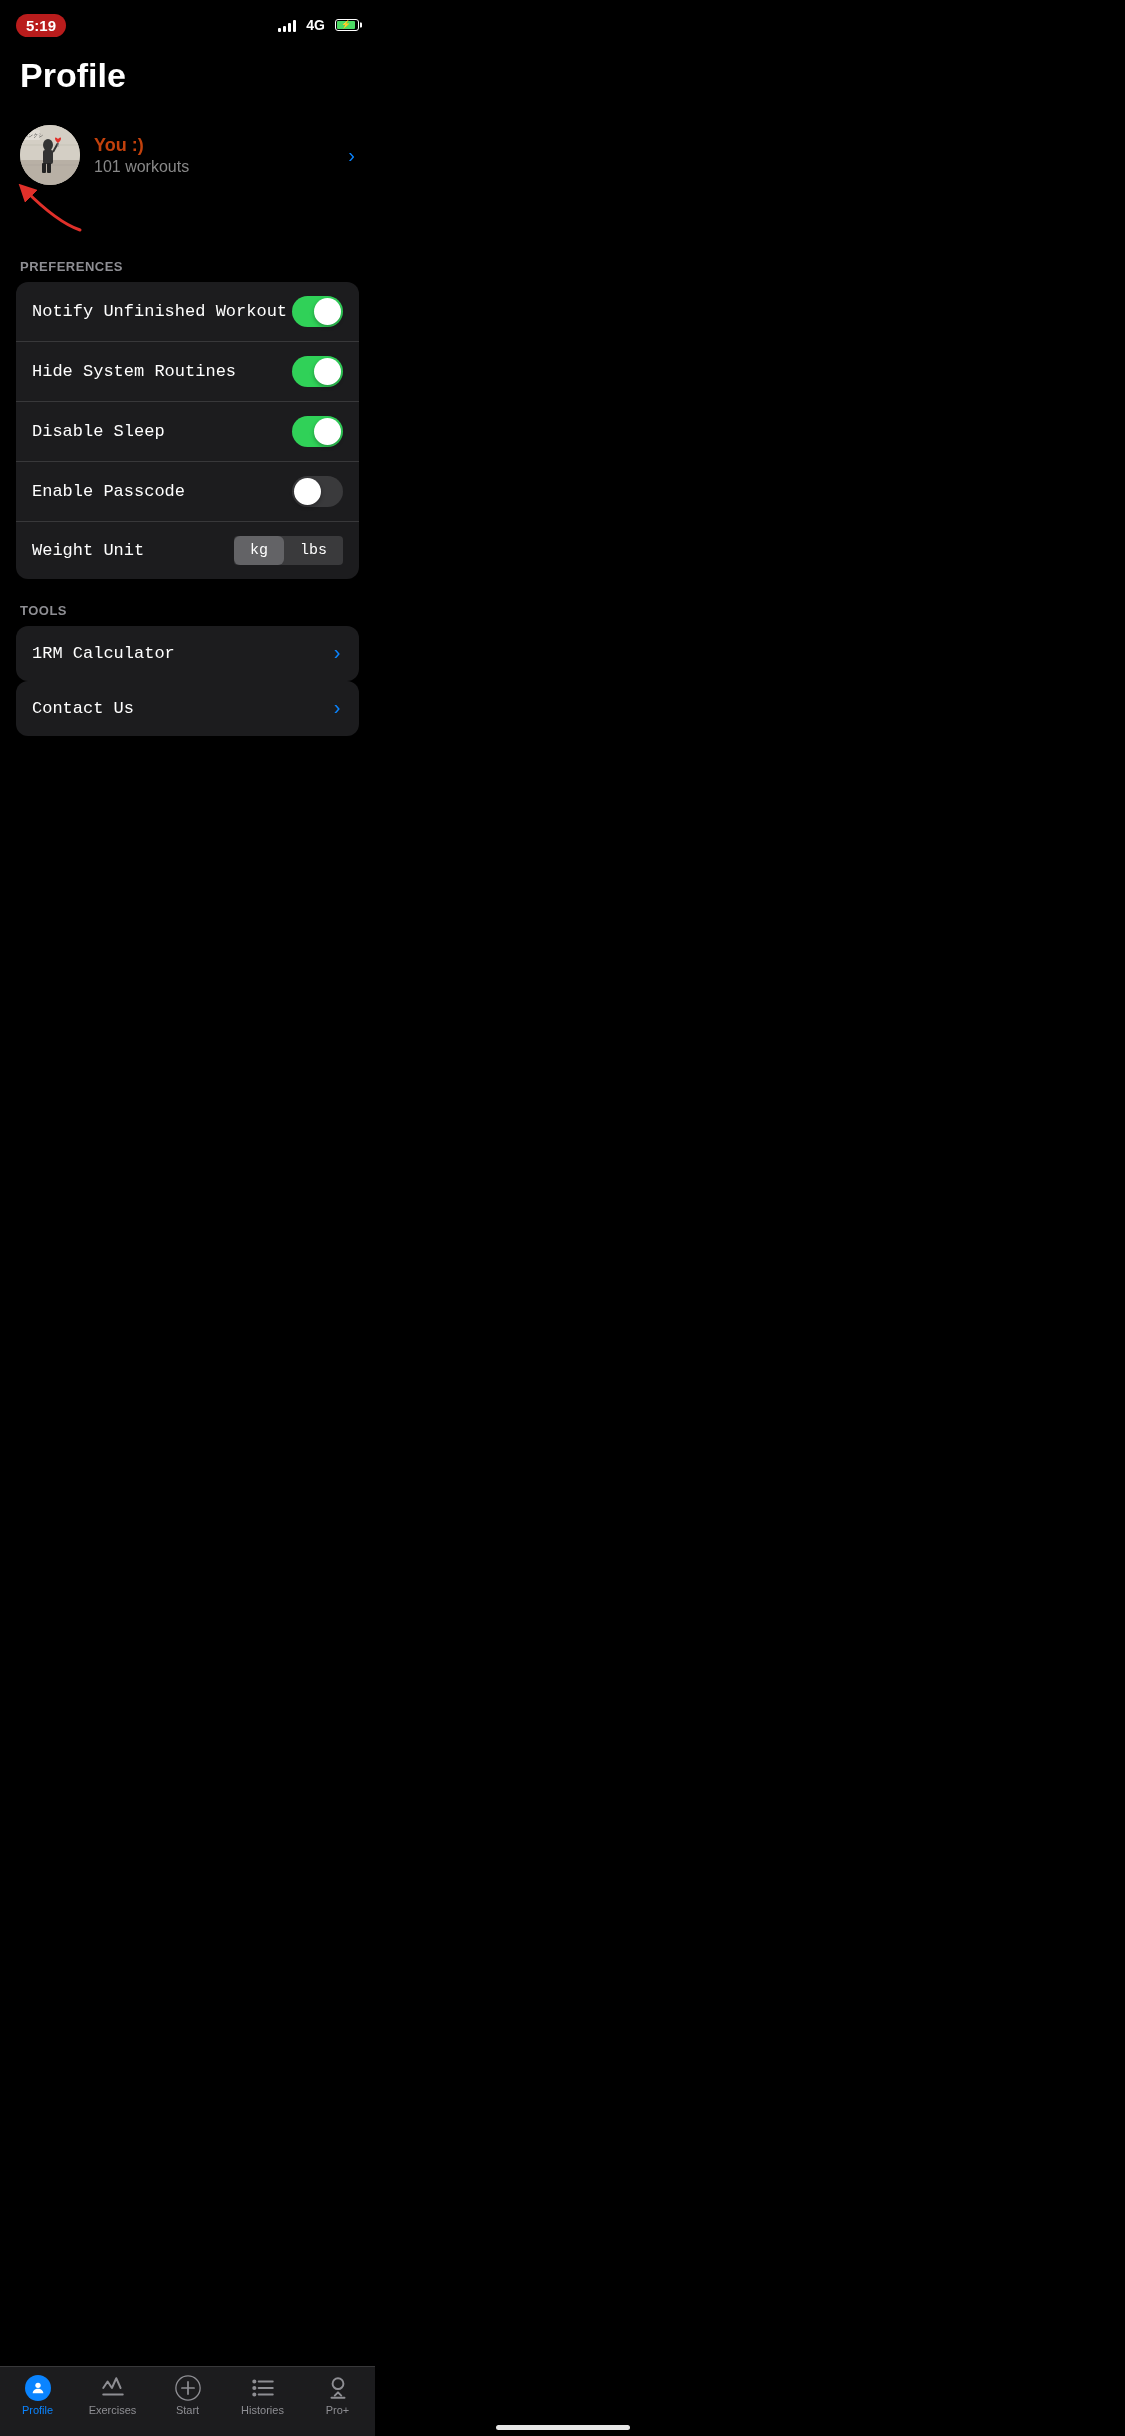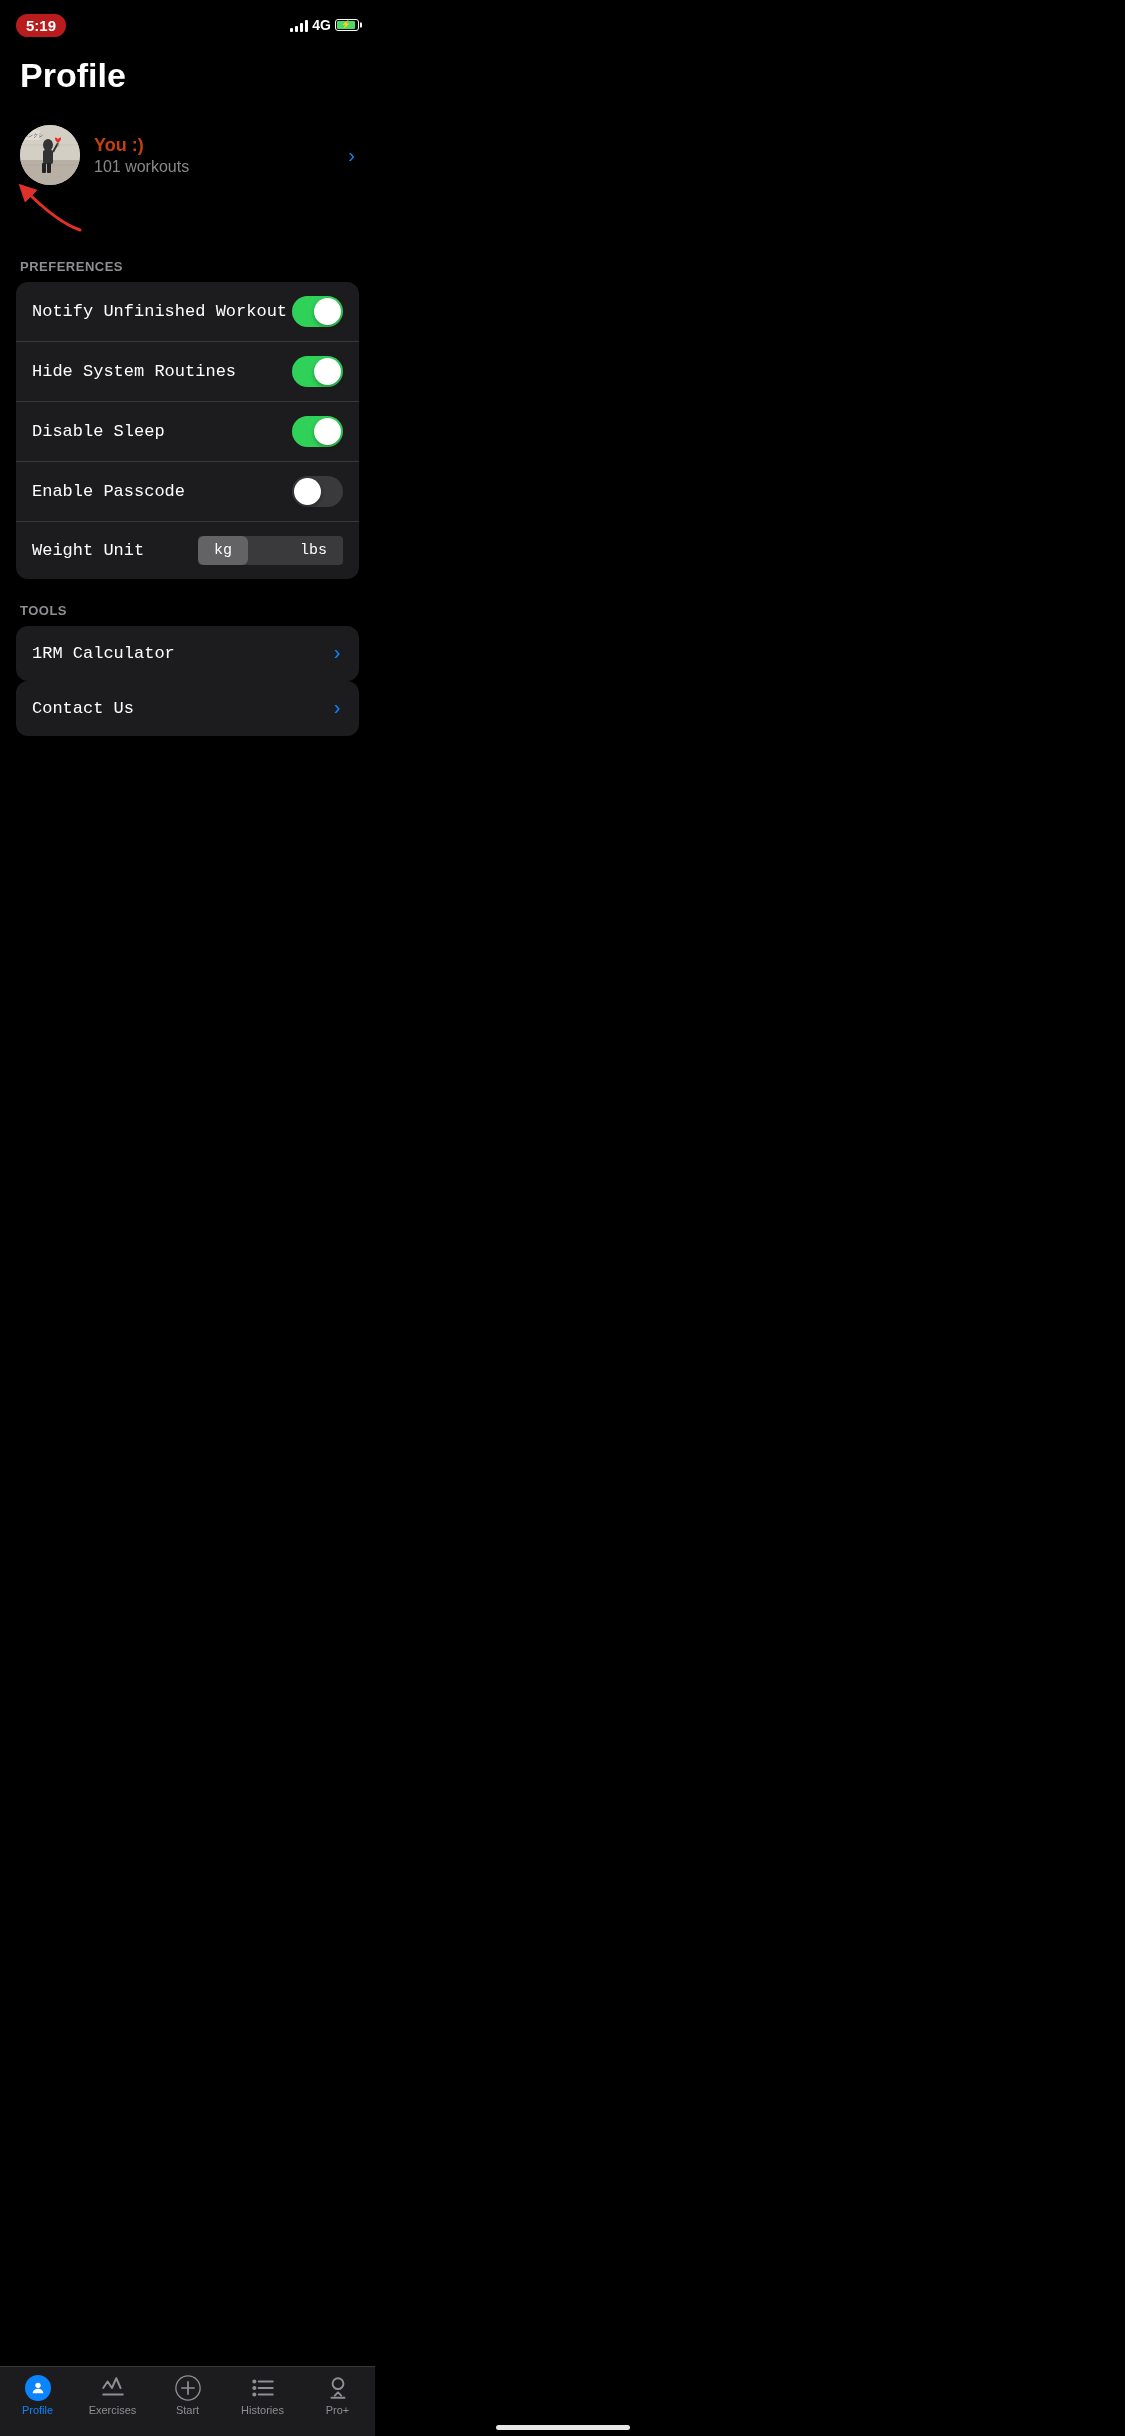--- a/index.html
+++ b/index.html
@@ -29,21 +29,21 @@
       color: #fff;
       font-size: 15px;
       font-weight: 600;
       padding: 3px 10px;
       border-radius: 12px;
     }
 
     .status-right {
       display: flex;
       align-items: center;
-      gap: 4px;
+      gap: 10px;
     }
 
     .signal-bars {
       display: flex;
       align-items: flex-end;
       gap: 2px;
       height: 14px;
     }
     .signal-bars span {
       background: #fff;
@@ -238,21 +238,20 @@
     .toggle-track.off .toggle-thumb {
       left: 2px;
     }
 
     
     .weight-unit-selector {
       display: flex;
       background: #3a3a3c;
       border-radius: 4px;
       overflow: hidden;
-      gap: 36px;
     }
 
     .weight-unit-btn {
       padding: 6px 16px;
       font-size: 15px;
       font-weight: 500;
       cursor: pointer;
       border-radius: 6px;
     }
 

